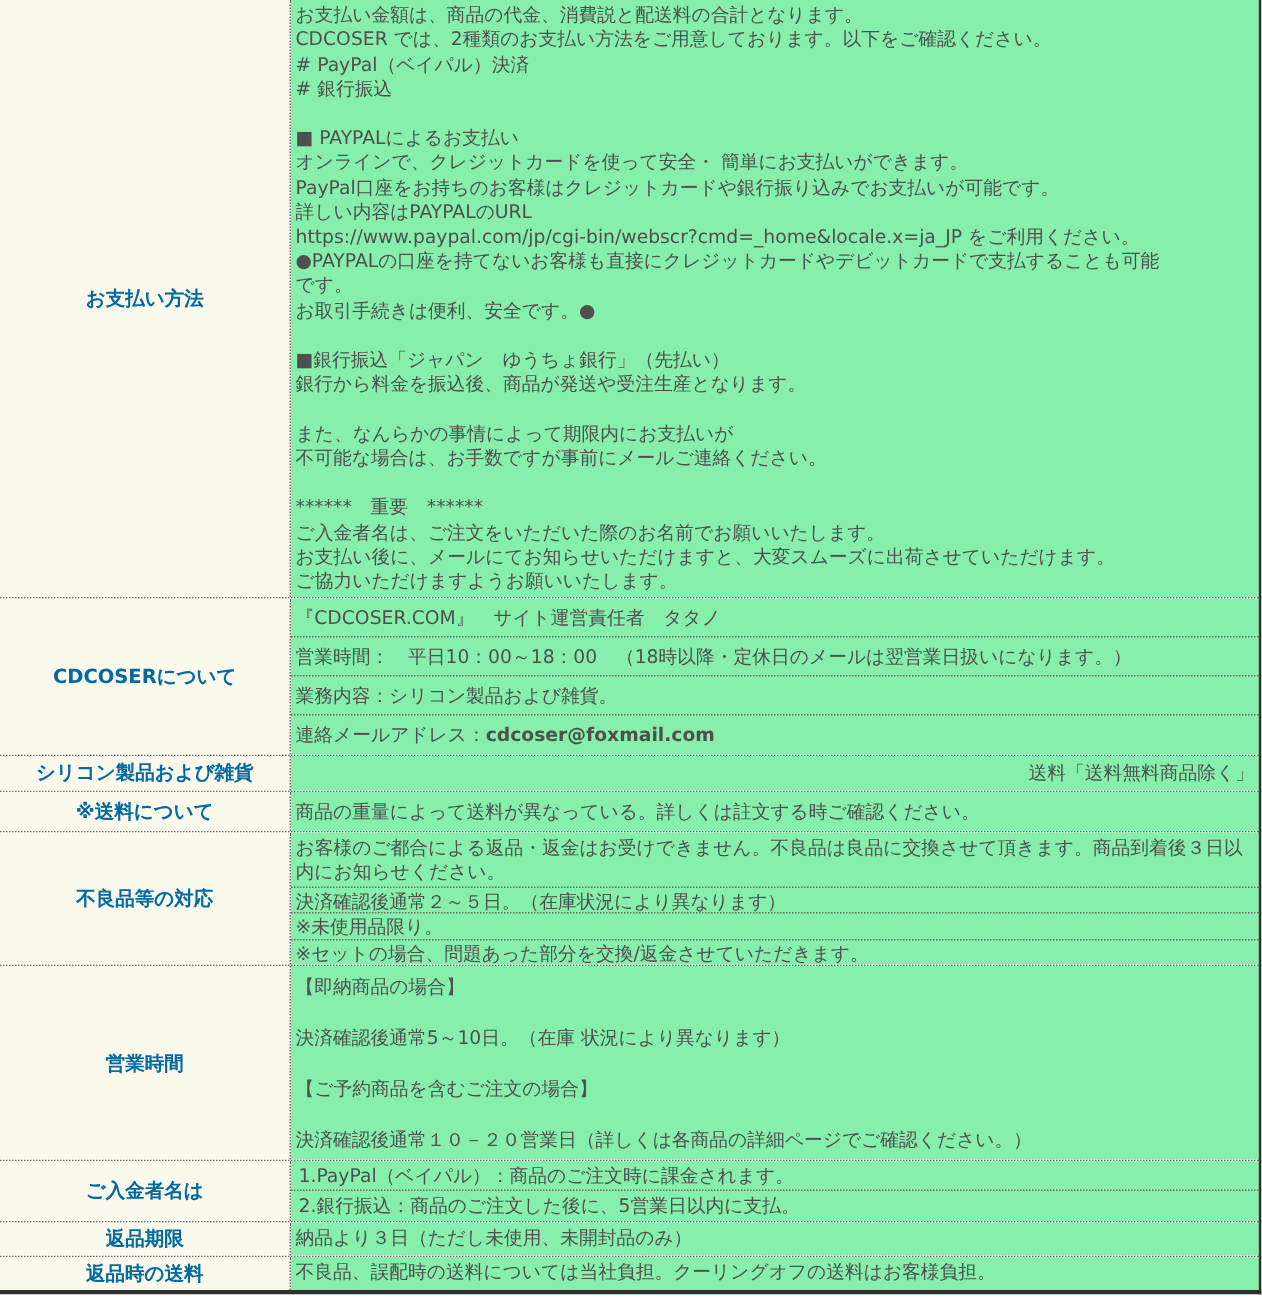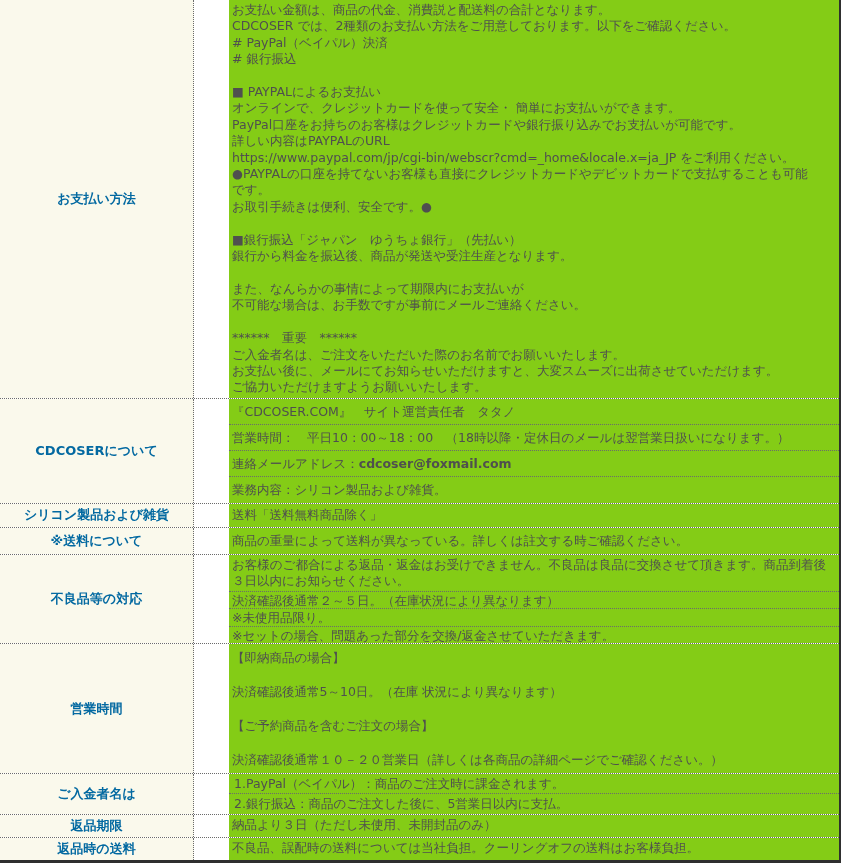--- a/index.html
+++ b/index.html
@@ -34,39 +34,38 @@
     text-align: center;
     font-weight: bold;
     font-size: 13px;
     color: #0369a1;
     padding: 2px 4px;
   }
   .body {
     flex: 1 1 auto;
     display: flex;
     flex-direction: column;
-    background: #84cc16;
+    background: #86efac;
     min-width: 0;
-    margin-left: 35px;
   }
   .cell {
     box-sizing: border-box;
     border-bottom: 1px dotted #6b6b6b;
     padding: 4px 3px 4px 3px;
     line-height: 16.5px;
     flex: 0 0 auto;
   }
   .cell:last-child { border-bottom: none; }
   .pre { white-space: pre-line; }
   .cell.grow { flex: 1 1 auto; }
 
   
   .payment-content { padding: 2px 3px; line-height: 16.4px; }
   .about-cell { min-height: 26px; padding: 5px 3px 4px; line-height: 16px; }
-  .fees-cell { min-height: 23px; padding: 3px 3px 2px; line-height: 16px; }
+  .fees-cell { min-height: 23px; padding: 3px 3px 2px; line-height: 16px; text-align: right; }
   .shipnote-cell { min-height: 26px; padding: 5px 3px 4px; line-height: 16px; }
   .defect-cell-0 { padding: 2px 3px 1px; line-height: 16.5px; }
   .defect-cell-s { padding: 1px 3px 0px; line-height: 15.5px; }
   .delivery-cell { padding: 5px 3px; line-height: 17px; }
   .deadline-cell { min-height: 20px; padding: 2px 5px 1px; line-height: 15.5px; }
   .return-cell { min-height: 20px; padding: 2px 3px 1px; line-height: 15.5px; }
   .email-bold { font-weight: bold; }
 </style>
 </head>
 <body>
@@ -101,24 +100,24 @@
 お支払い後に、メールにてお知らせいただけますと、大変スムーズに出荷させていただけます。
 ご協力いただけますようお願いいたします。</div>
     </div>
   </div>
 
   <div class="row">
     <div class="head">CDCOSERについて</div>
     <div class="body">
       <div class="cell about-cell">『CDCOSER.COM』　サイト運営責任者　タタノ</div>
       <div class="cell about-cell">営業時間：　平日10：00～18：00　（18時以降・定休日のメールは翌営業日扱いになります。）</div>
+      <div class="cell about-cell">業務内容：シリコン製品および雑貨。</div>
       <div class="cell about-cell">
         <span>連絡メールアドレス：</span><span class="email-bold">cdcoser@foxmail.com</span>
       </div>
-      <div class="cell about-cell">業務内容：シリコン製品および雑貨。</div>
     </div>
   </div>
 
   <div class="row">
     <div class="head">シリコン製品および雑貨</div>
     <div class="body">
       <div class="cell grow fees-cell">送料「送料無料商品除く」</div>
     </div>
   </div>
 

